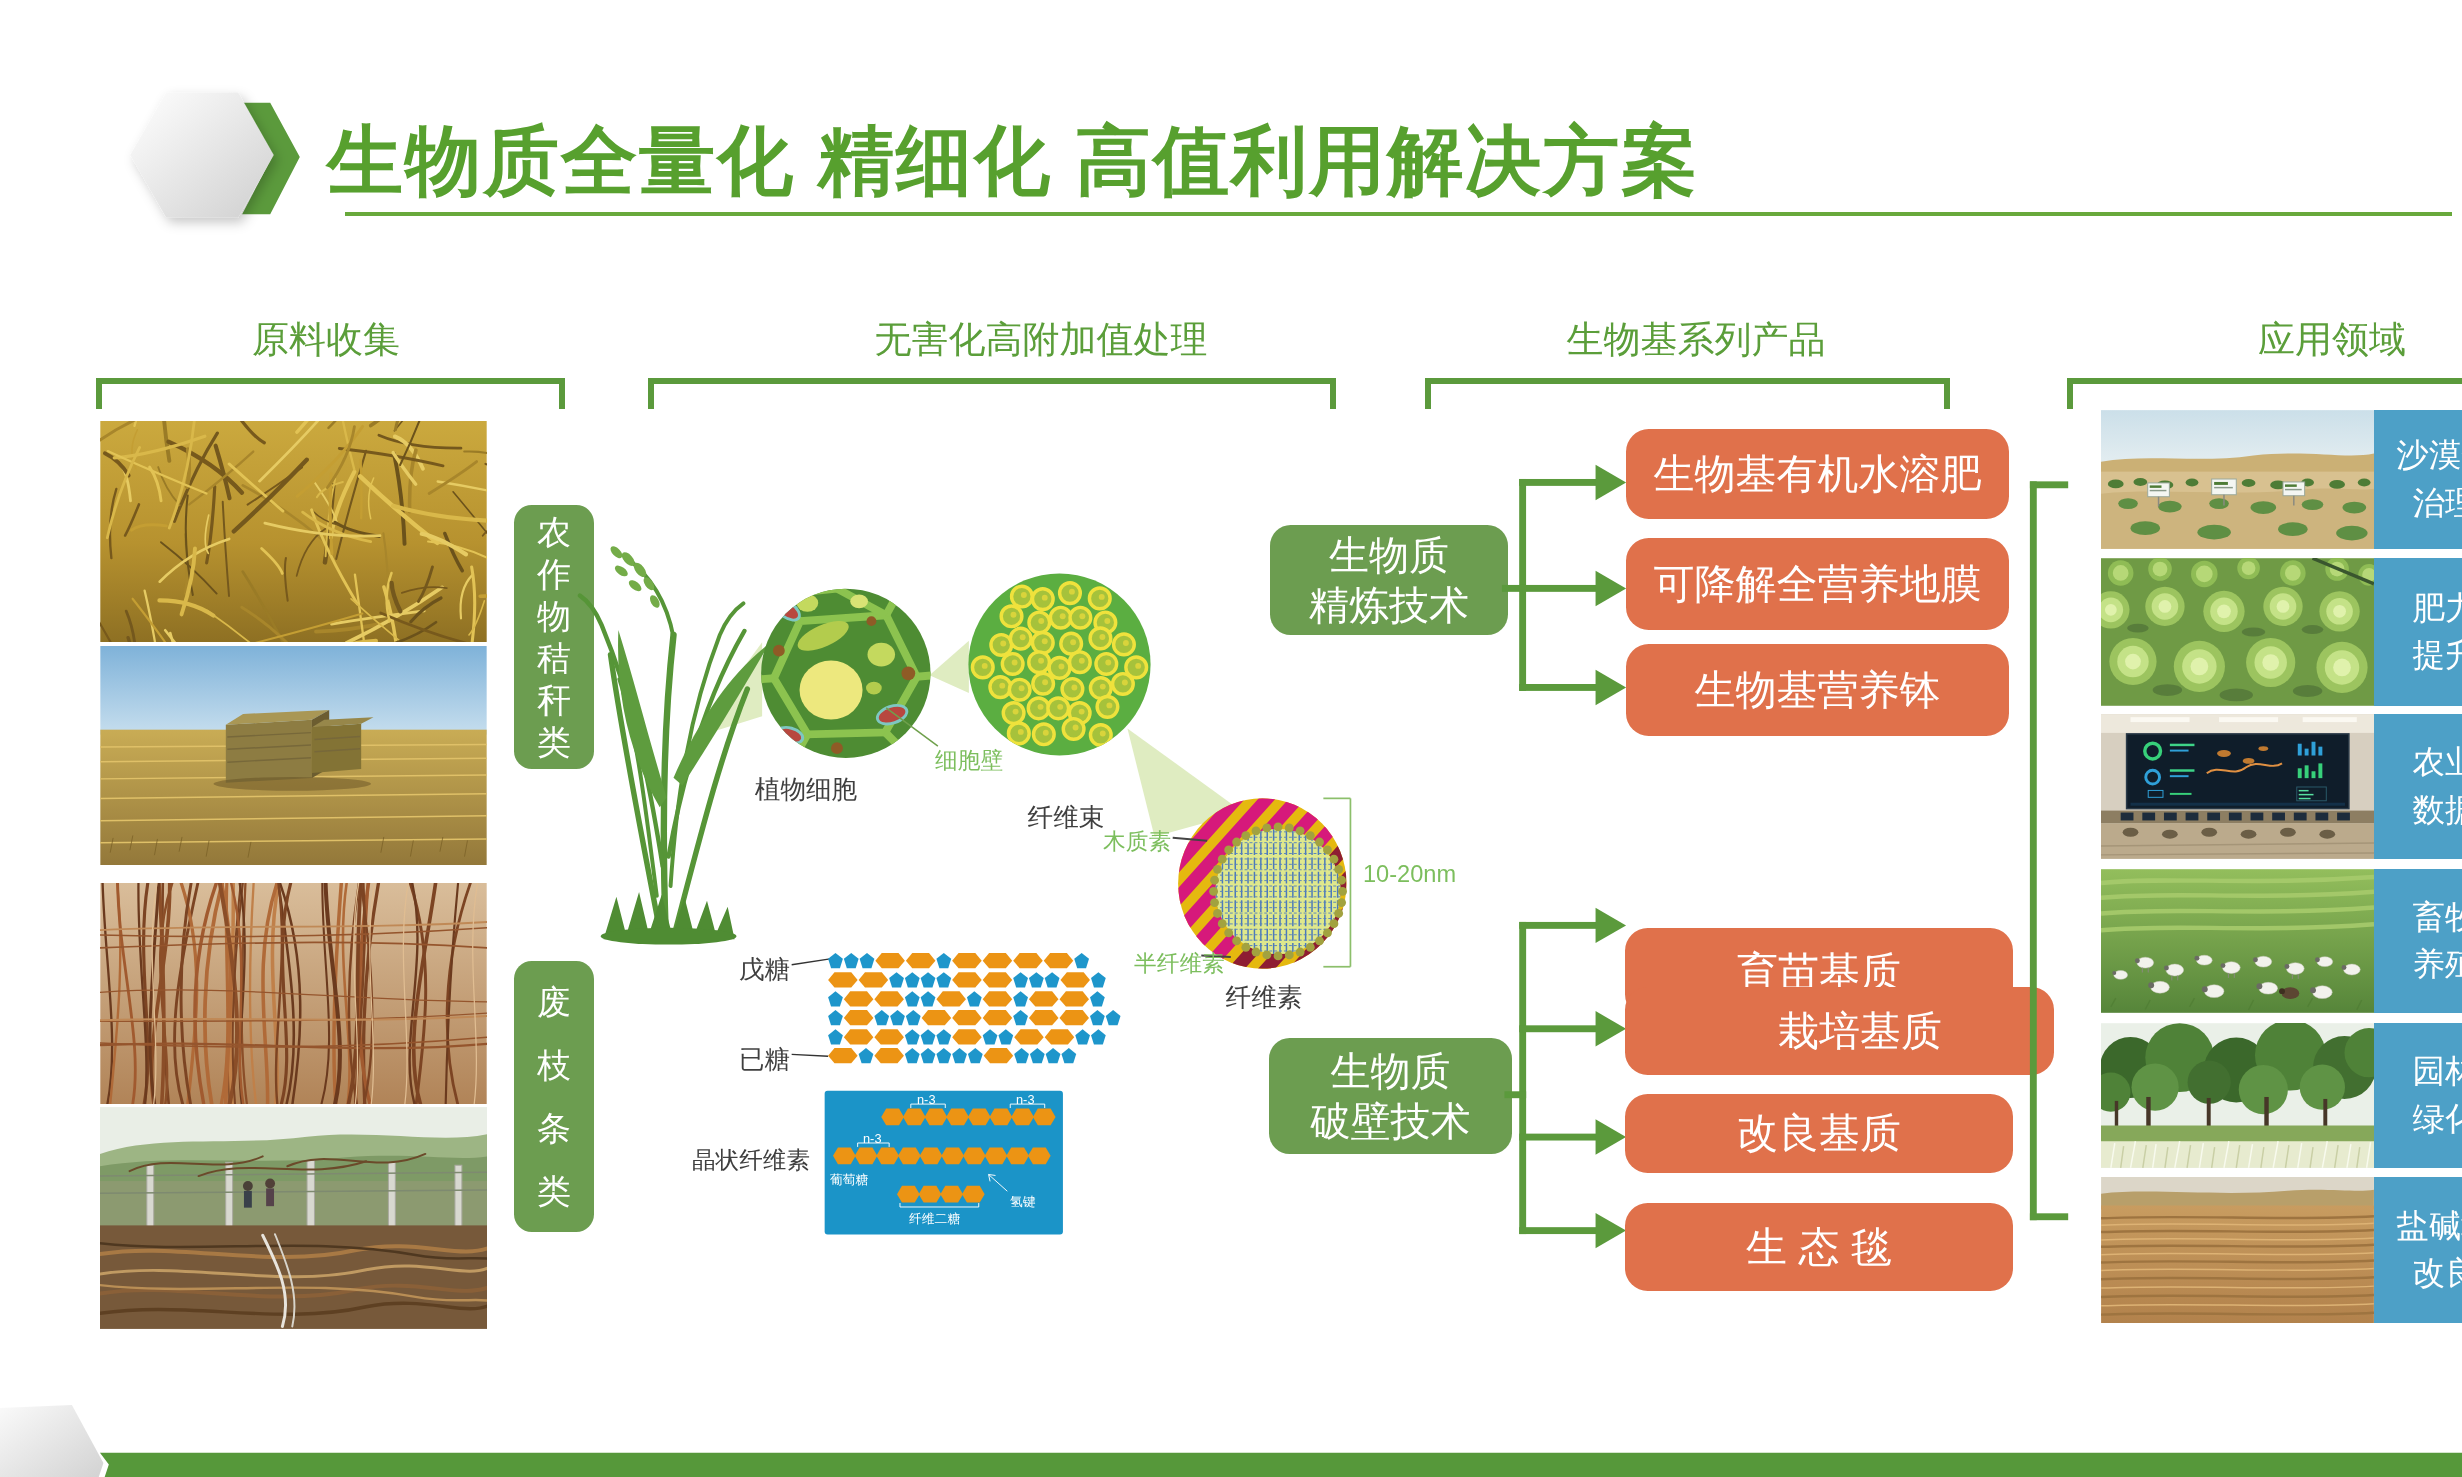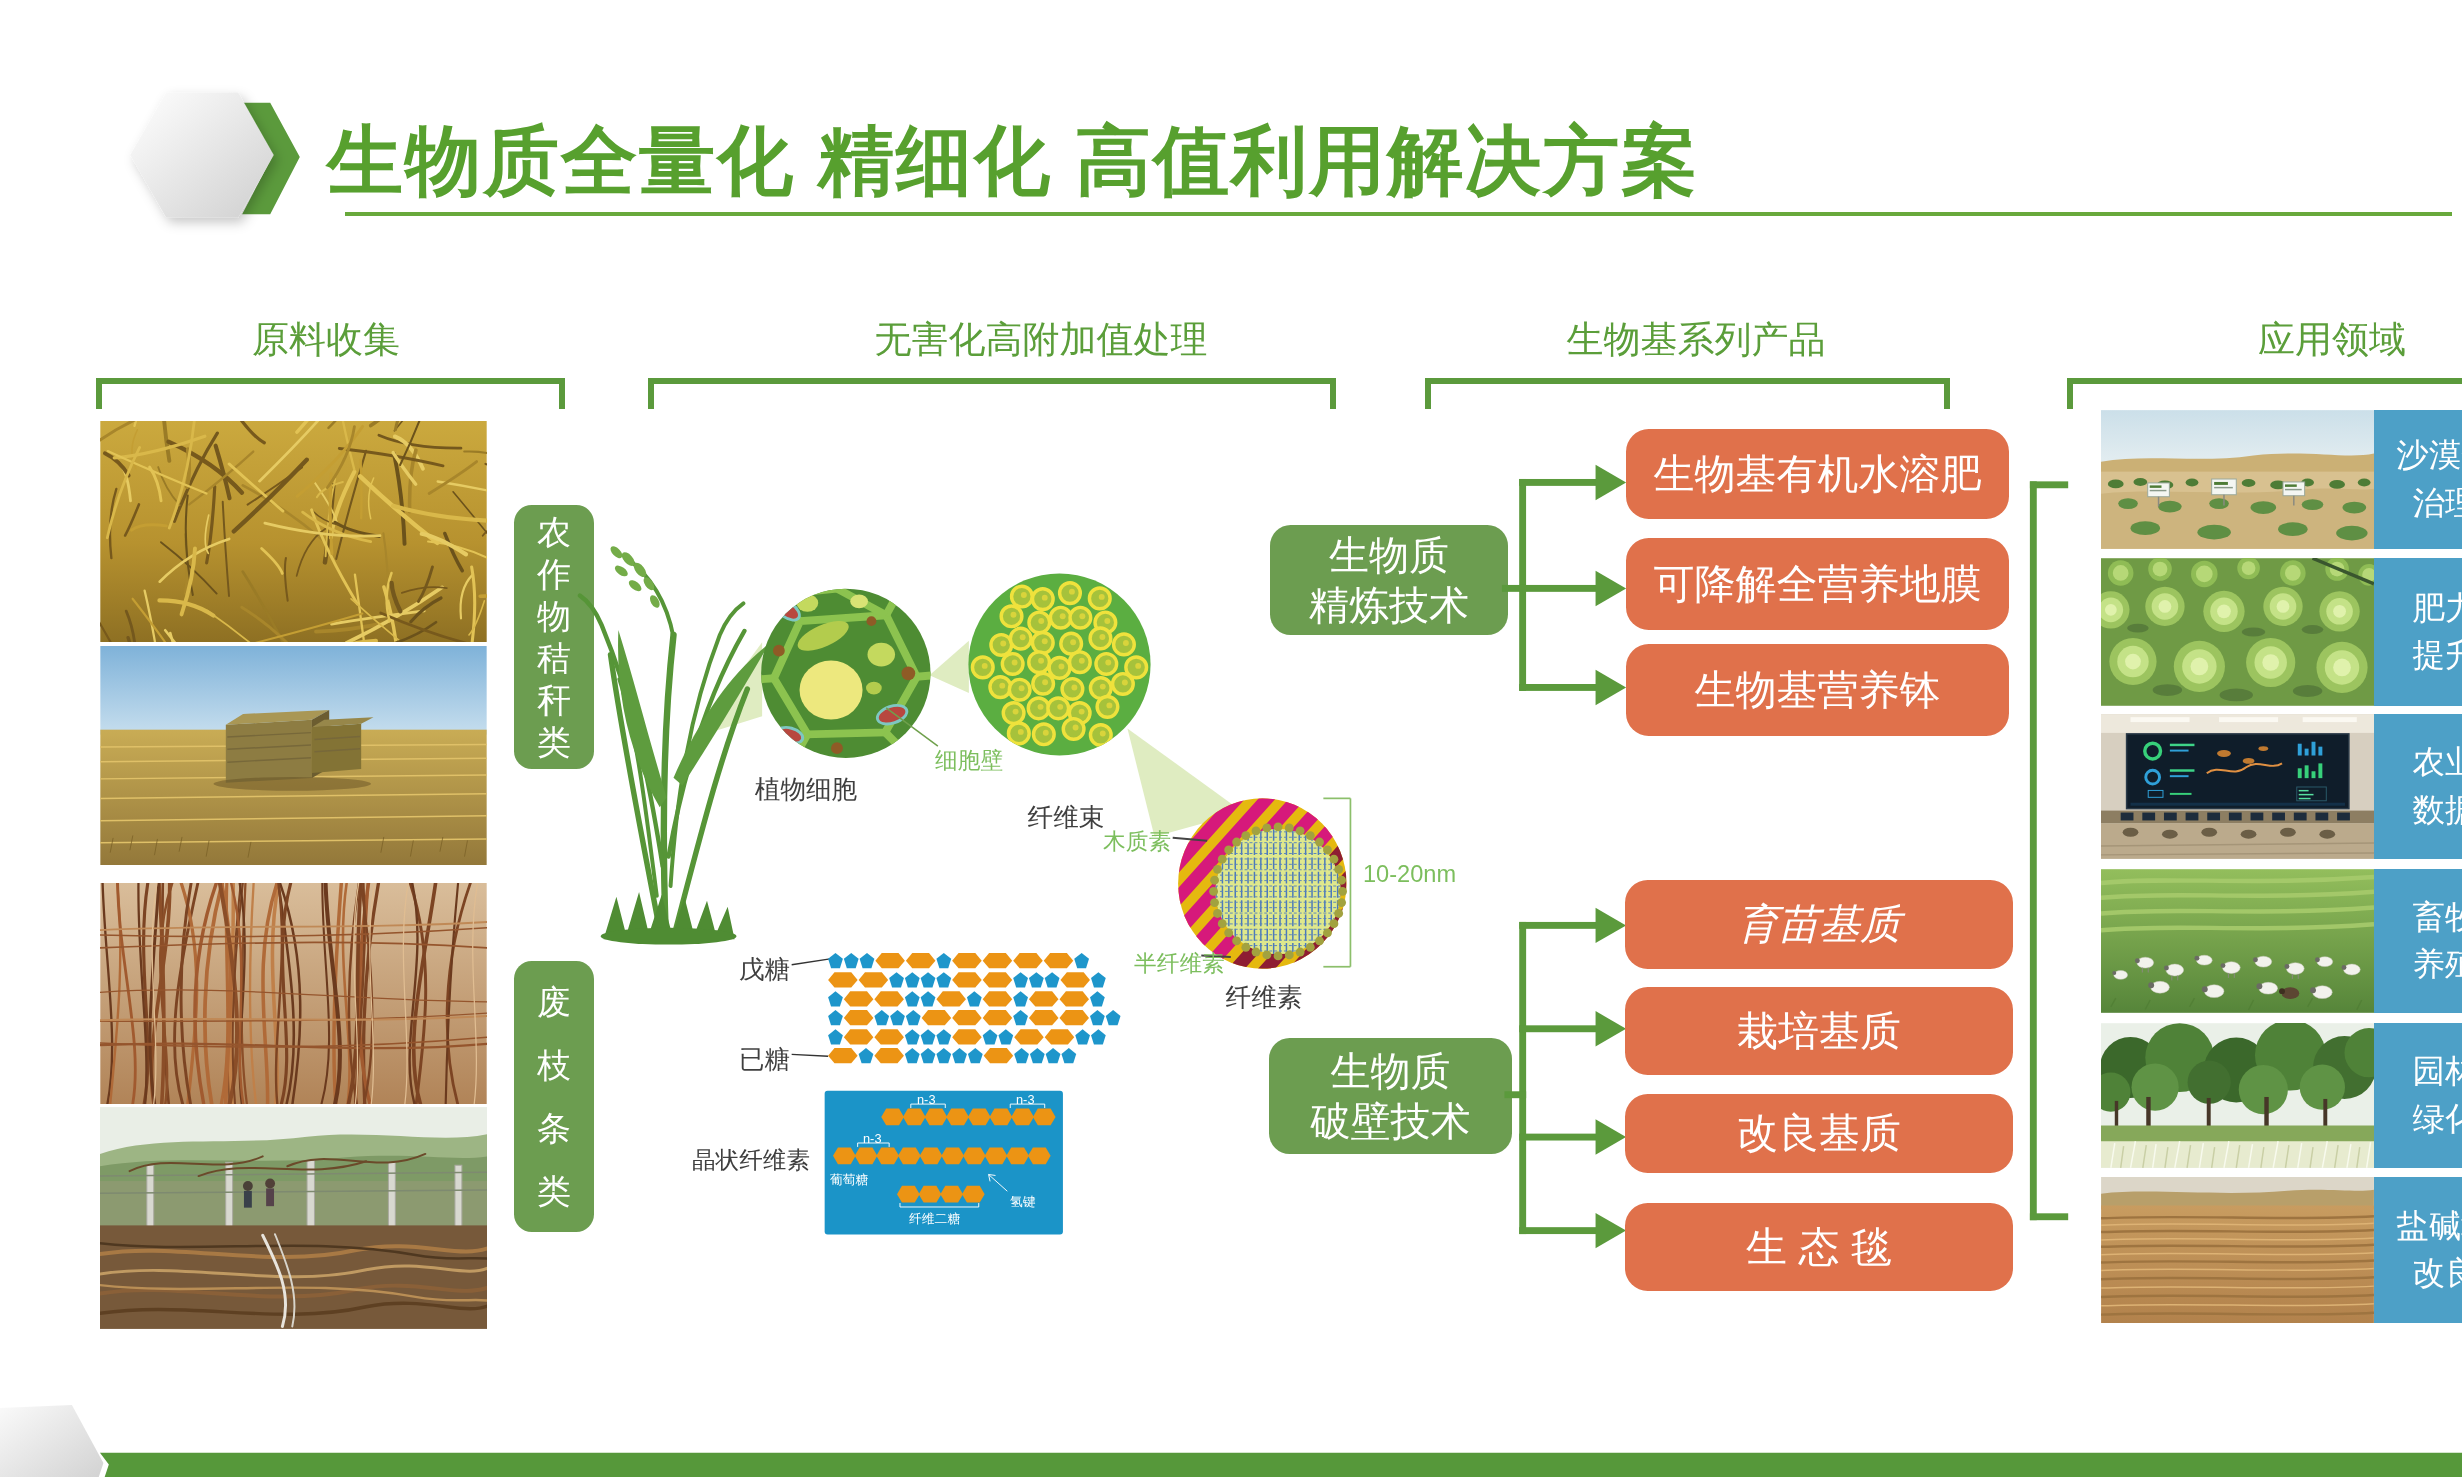--- a/index.html
+++ b/index.html
@@ -806,22 +806,22 @@
       <polygon points="3240,1844 3240,1916 3302,1880"></polygon>
       <polygon points="3240,2054 3240,2126 3302,2090"></polygon>
       <polygon points="3240,2274 3240,2346 3302,2310"></polygon>
       <polygon points="3240,2464 3240,2536 3302,2500"></polygon>
     </g>
   </svg>
 
   <div class="abs product-box" style="left:1626px;top:429px;width:383px;height:90px;">生物基有机水溶肥</div>
   <div class="abs product-box" style="left:1626px;top:538px;width:383px;height:92px;">可降解全营养地膜</div>
   <div class="abs product-box" style="left:1626px;top:644px;width:383px;height:92px;">生物基营养钵</div>
-  <div class="abs product-box" style="left:1625px;top:880px;width:388px;height:89px;font-style:italic;">育苗基质</div>
-  <div class="abs product-box" style="left:1625px;top:987px;width:388px;height:88px;">栽培基质</div>
+  <div class="abs product-box" style="left:1625px;top:928px;width:388px;height:89px;">育苗基质</div>
+  <div class="abs product-box" style="left:1625px;top:987px;width:388px;height:88px;padding-left:41px;">栽培基质</div>
   <div class="abs product-box" style="left:1625px;top:1094px;width:388px;height:79px;">改良基质</div>
   <div class="abs product-box" style="left:1625px;top:1203px;width:388px;height:88px;">生 态 毯</div>
 
   <svg class="abs" style="left:2024px;top:473px;" width="54" height="758" viewBox="4110 960 110 1540">
     <g fill="#5B9A3C">
       <rect x="4122" y="975" width="14" height="1505"></rect>
       <rect x="4122" y="975" width="78" height="14"></rect>
       <rect x="4122" y="2466" width="78" height="14"></rect>
     </g>
   </svg>

